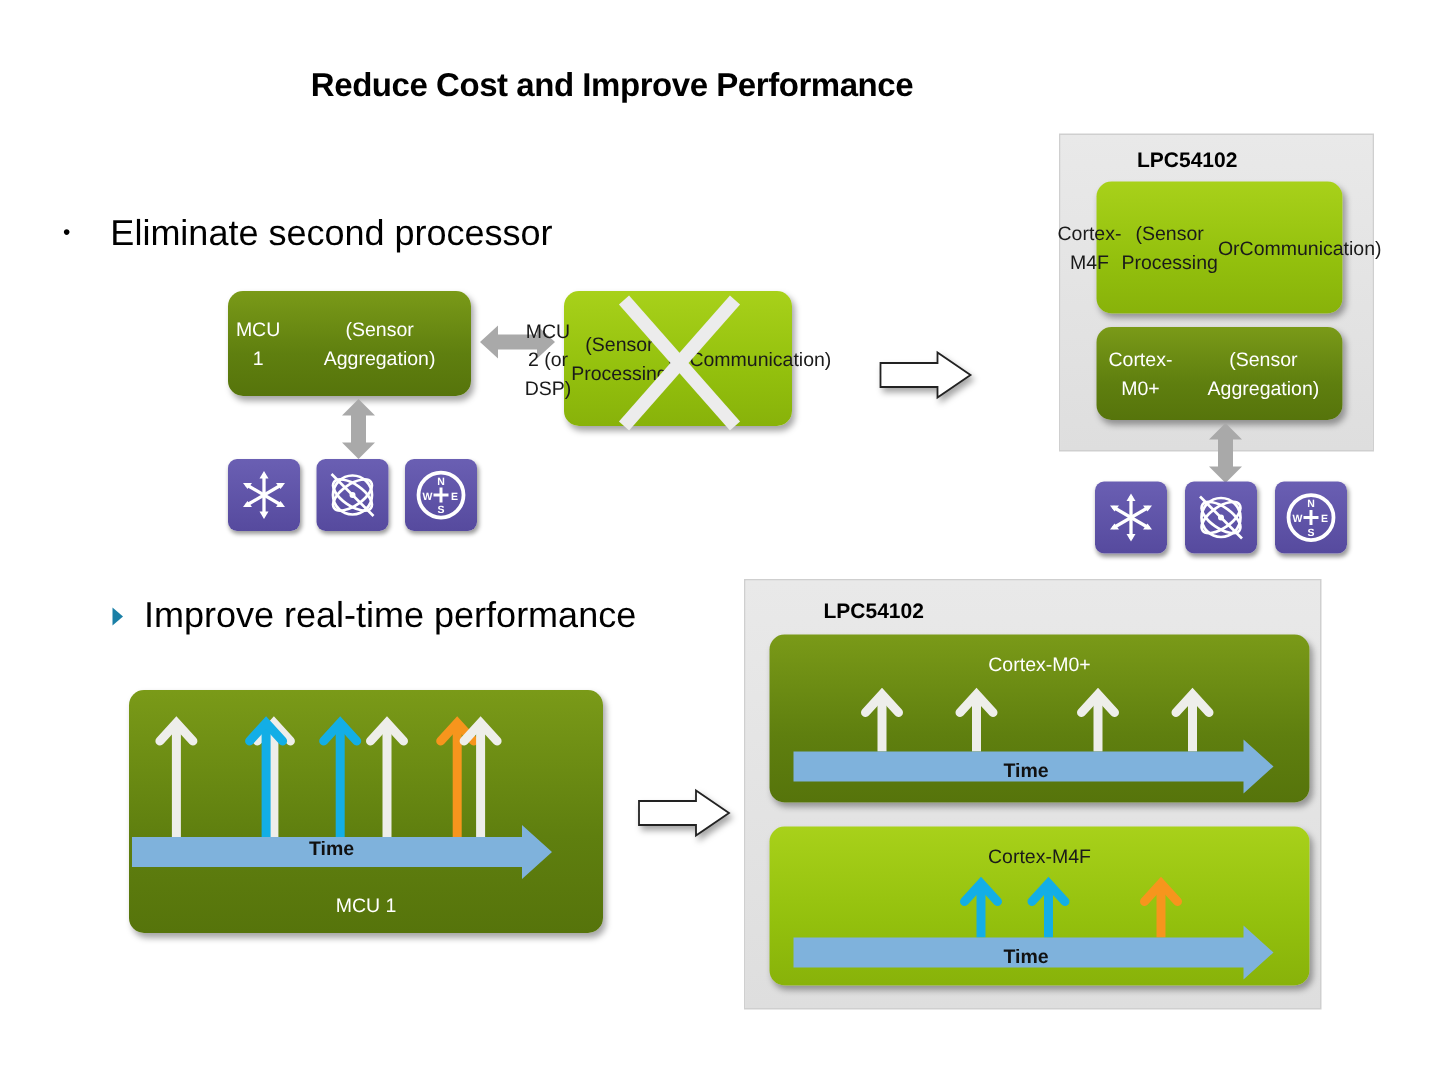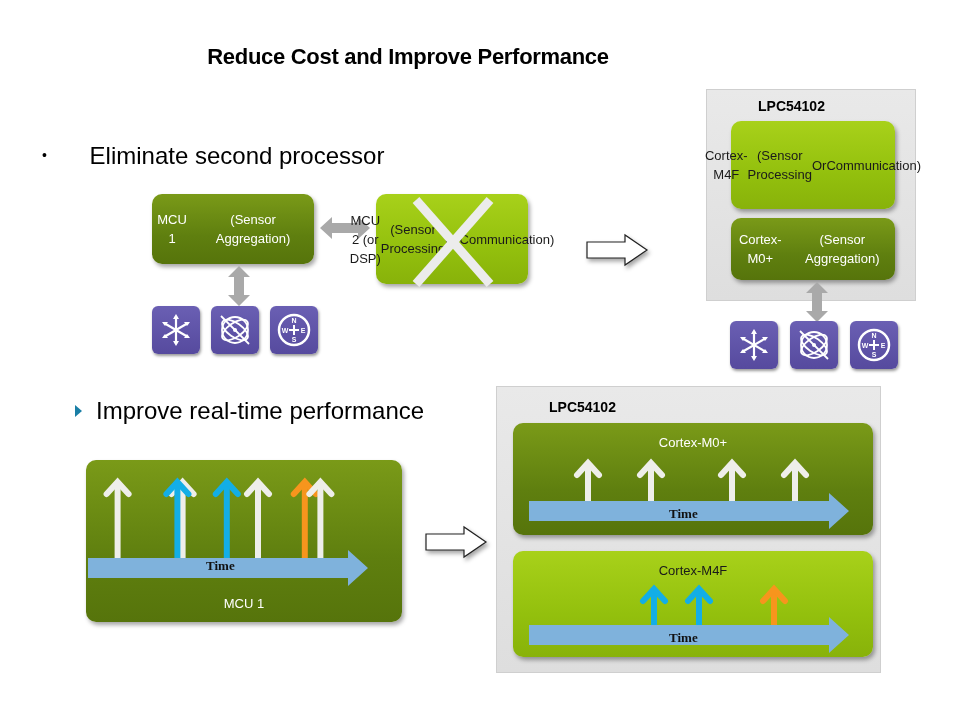--- a/index.html
+++ b/index.html
@@ -8,31 +8,31 @@
   .title { left: 0; width: 816px; top: 44px; text-align: center; font-weight: bold; font-size: 22px; color: #000; letter-spacing: -0.3px; }
   .bullet-line { font-size: 24px; color: #000; }
   .bullet-dot { font-size: 14px; }
   .tri { width: 0; height: 0; border-top: 6px solid transparent; border-bottom: 6px solid transparent; border-left: 7px solid #1a7fa6; }
   .box { border-radius: 10px; color: #fff; text-align: center; font-size: 13px; line-height: 19px; display: flex; flex-direction: row; justify-content: center; align-items: center; box-shadow: 2px 3px 4px rgba(0,0,0,0.35); }
   .dark { background: linear-gradient(#7a9a18, #5f7f0f 60%, #56740b); }
   .light { background: linear-gradient(#a8d11a, #93c00d 60%, #88b20a); color: #1a1a1a; }
   .gray-panel { background: linear-gradient(#e9e9e9, #dedede); border: 1px solid #cfcfcf; }
   .panel-label { font-weight: bold; font-size: 14px; color: #000; padding-left: 42px; }
   .sensor { width: 48px; height: 48px; border-radius: 6px; background: linear-gradient(#6a5fb3, #564a9e); box-shadow: 1px 2px 3px rgba(0,0,0,0.4); display:flex; align-items:center; justify-content:center; }
-  .time-label { font-weight: bold; font-size: 13px; color: #111; font-family: Liberation Serif, serif; }
+  .time-label { font-weight: bold; font-size: 13px; color: #111; }
   svg { overflow: visible; }
 </style>
 </head>
 <body>
 
 <div class="abs title">Reduce Cost and Improve Performance</div>
 
 <div class="abs bullet-line" style="left:42px; top:142px;">
   <span class="bullet-dot" style="position:relative; top:-4px;">•</span>
-  <span style="margin-left:36px;">Eliminate second processor</span>
+  <span style="margin-left:20px;">Eliminate second processor</span>
 </div>
 
 <div class="abs box dark" style="left:152px; top:194px; width:162px; height:70px;">
   <div>MCU 1</div>
   <div>(Sensor Aggregation)</div>
 </div>
 
 <svg class="abs" style="left:320px; top:215px;" width="50" height="26">
   <polygon points="0,13 12,2 12,8 38,8 38,2 50,13 38,24 38,18 12,18 12,24" fill="#a9a9a9"></polygon>
 </svg>

